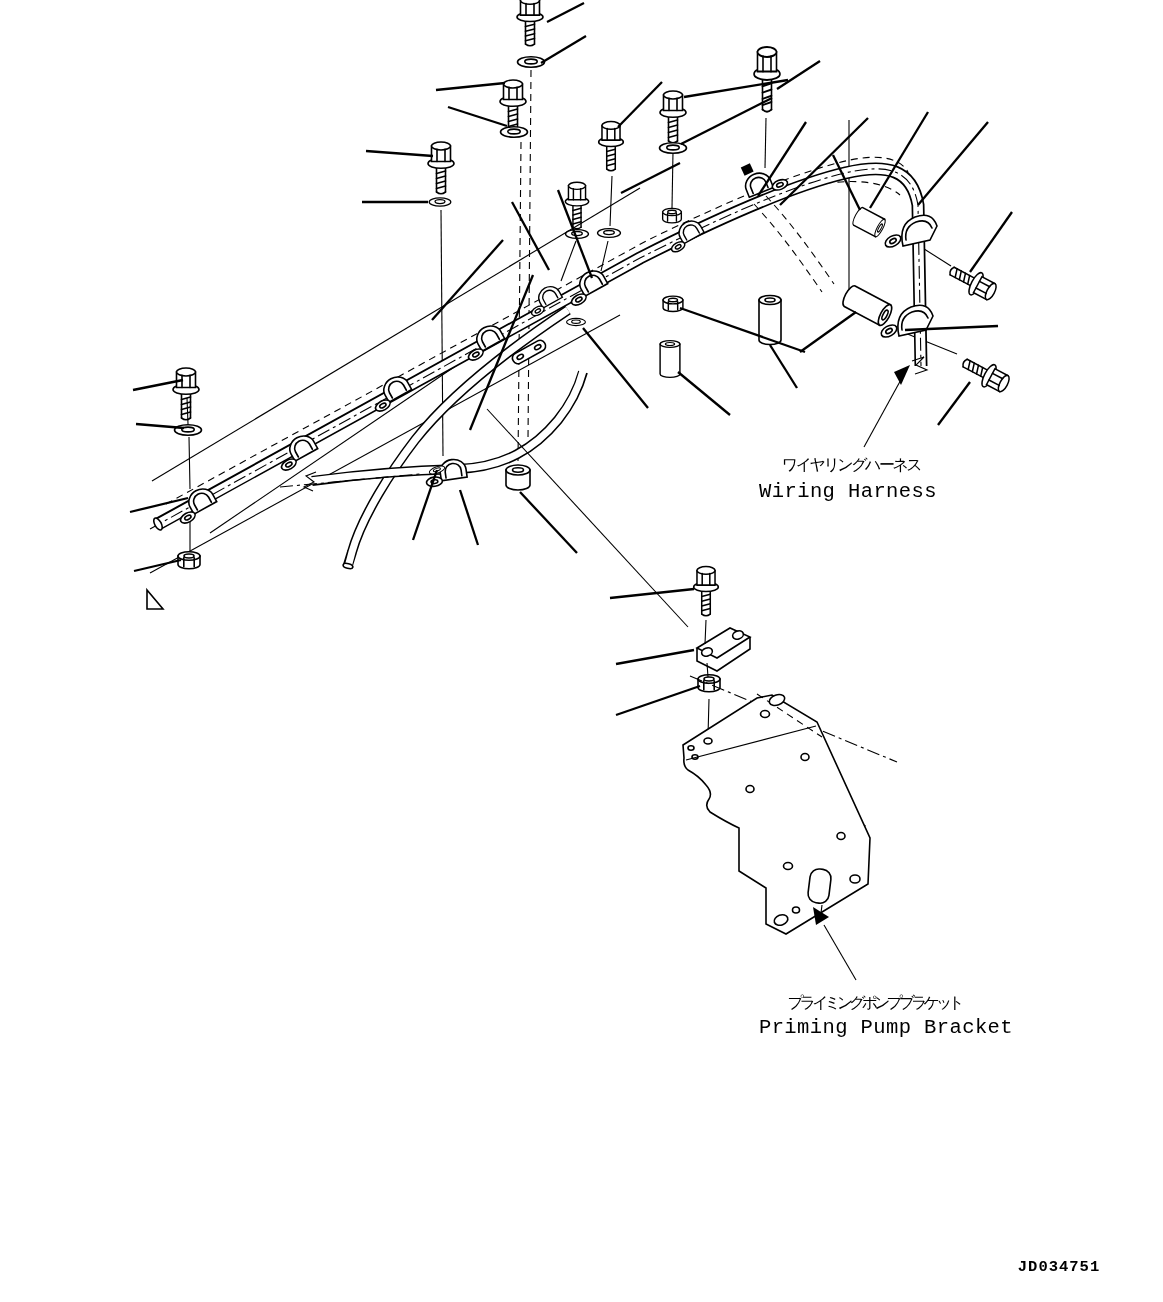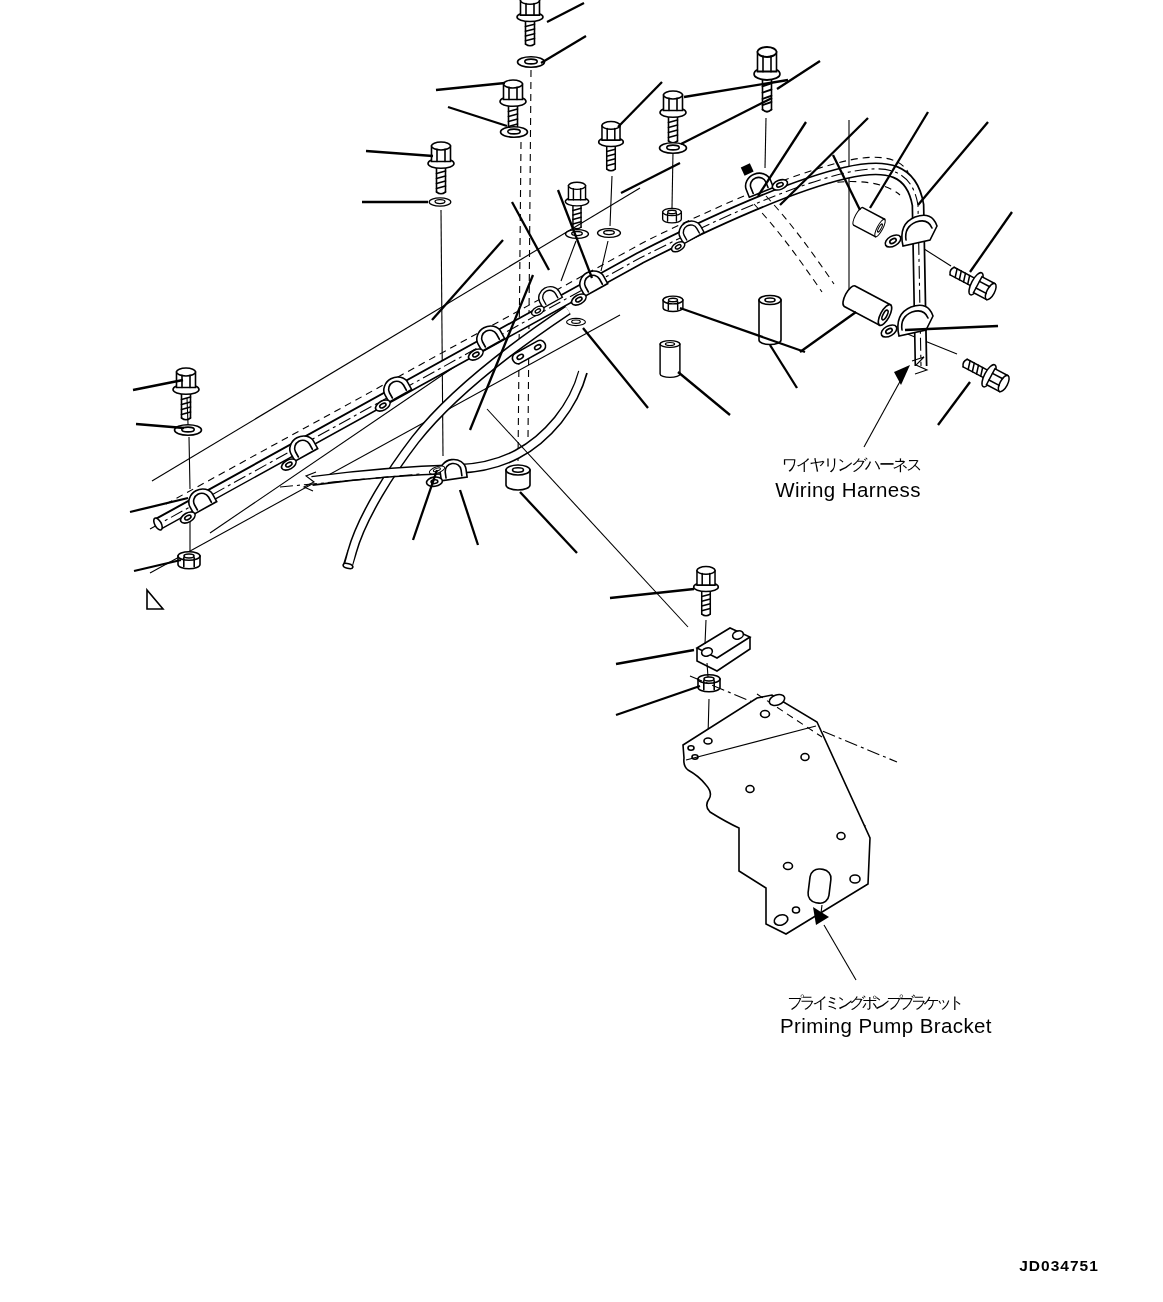--- a/index.html
+++ b/index.html
@@ -1,17 +1,17 @@
 <!DOCTYPE html>
 <html><head>
 <meta charset="utf-8">
 <style>
   html,body{margin:0;padding:0;background:#fff;}
   #stage{position:relative;width:1163px;height:1302px;background:#fff;overflow:hidden;
-         font-family:Liberation Sans, sans-serif;}
+         font-family:Liberation Mono, monospace;}
   svg{display:block}
   .p  {fill:none;stroke:#000;stroke-width:1.6;stroke-linecap:round;}
   .pw {fill:#fff;stroke:#000;stroke-width:1.6;}
   .thin{fill:none;stroke:#000;stroke-width:1.1;}
   .bold{fill:none;stroke:#000;stroke-width:2.3;}
   .dash{fill:none;stroke:#000;stroke-width:1.1;stroke-dasharray:7 5;}
   .dd  {fill:none;stroke:#000;stroke-width:1.1;stroke-dasharray:13 4 3 4;}
   .tube {fill:none;stroke:#000;stroke-width:13;}
   .tubeI{fill:none;stroke:#fff;stroke-width:9.6;}
   .tubeS{fill:none;stroke:#000;stroke-width:10;}

